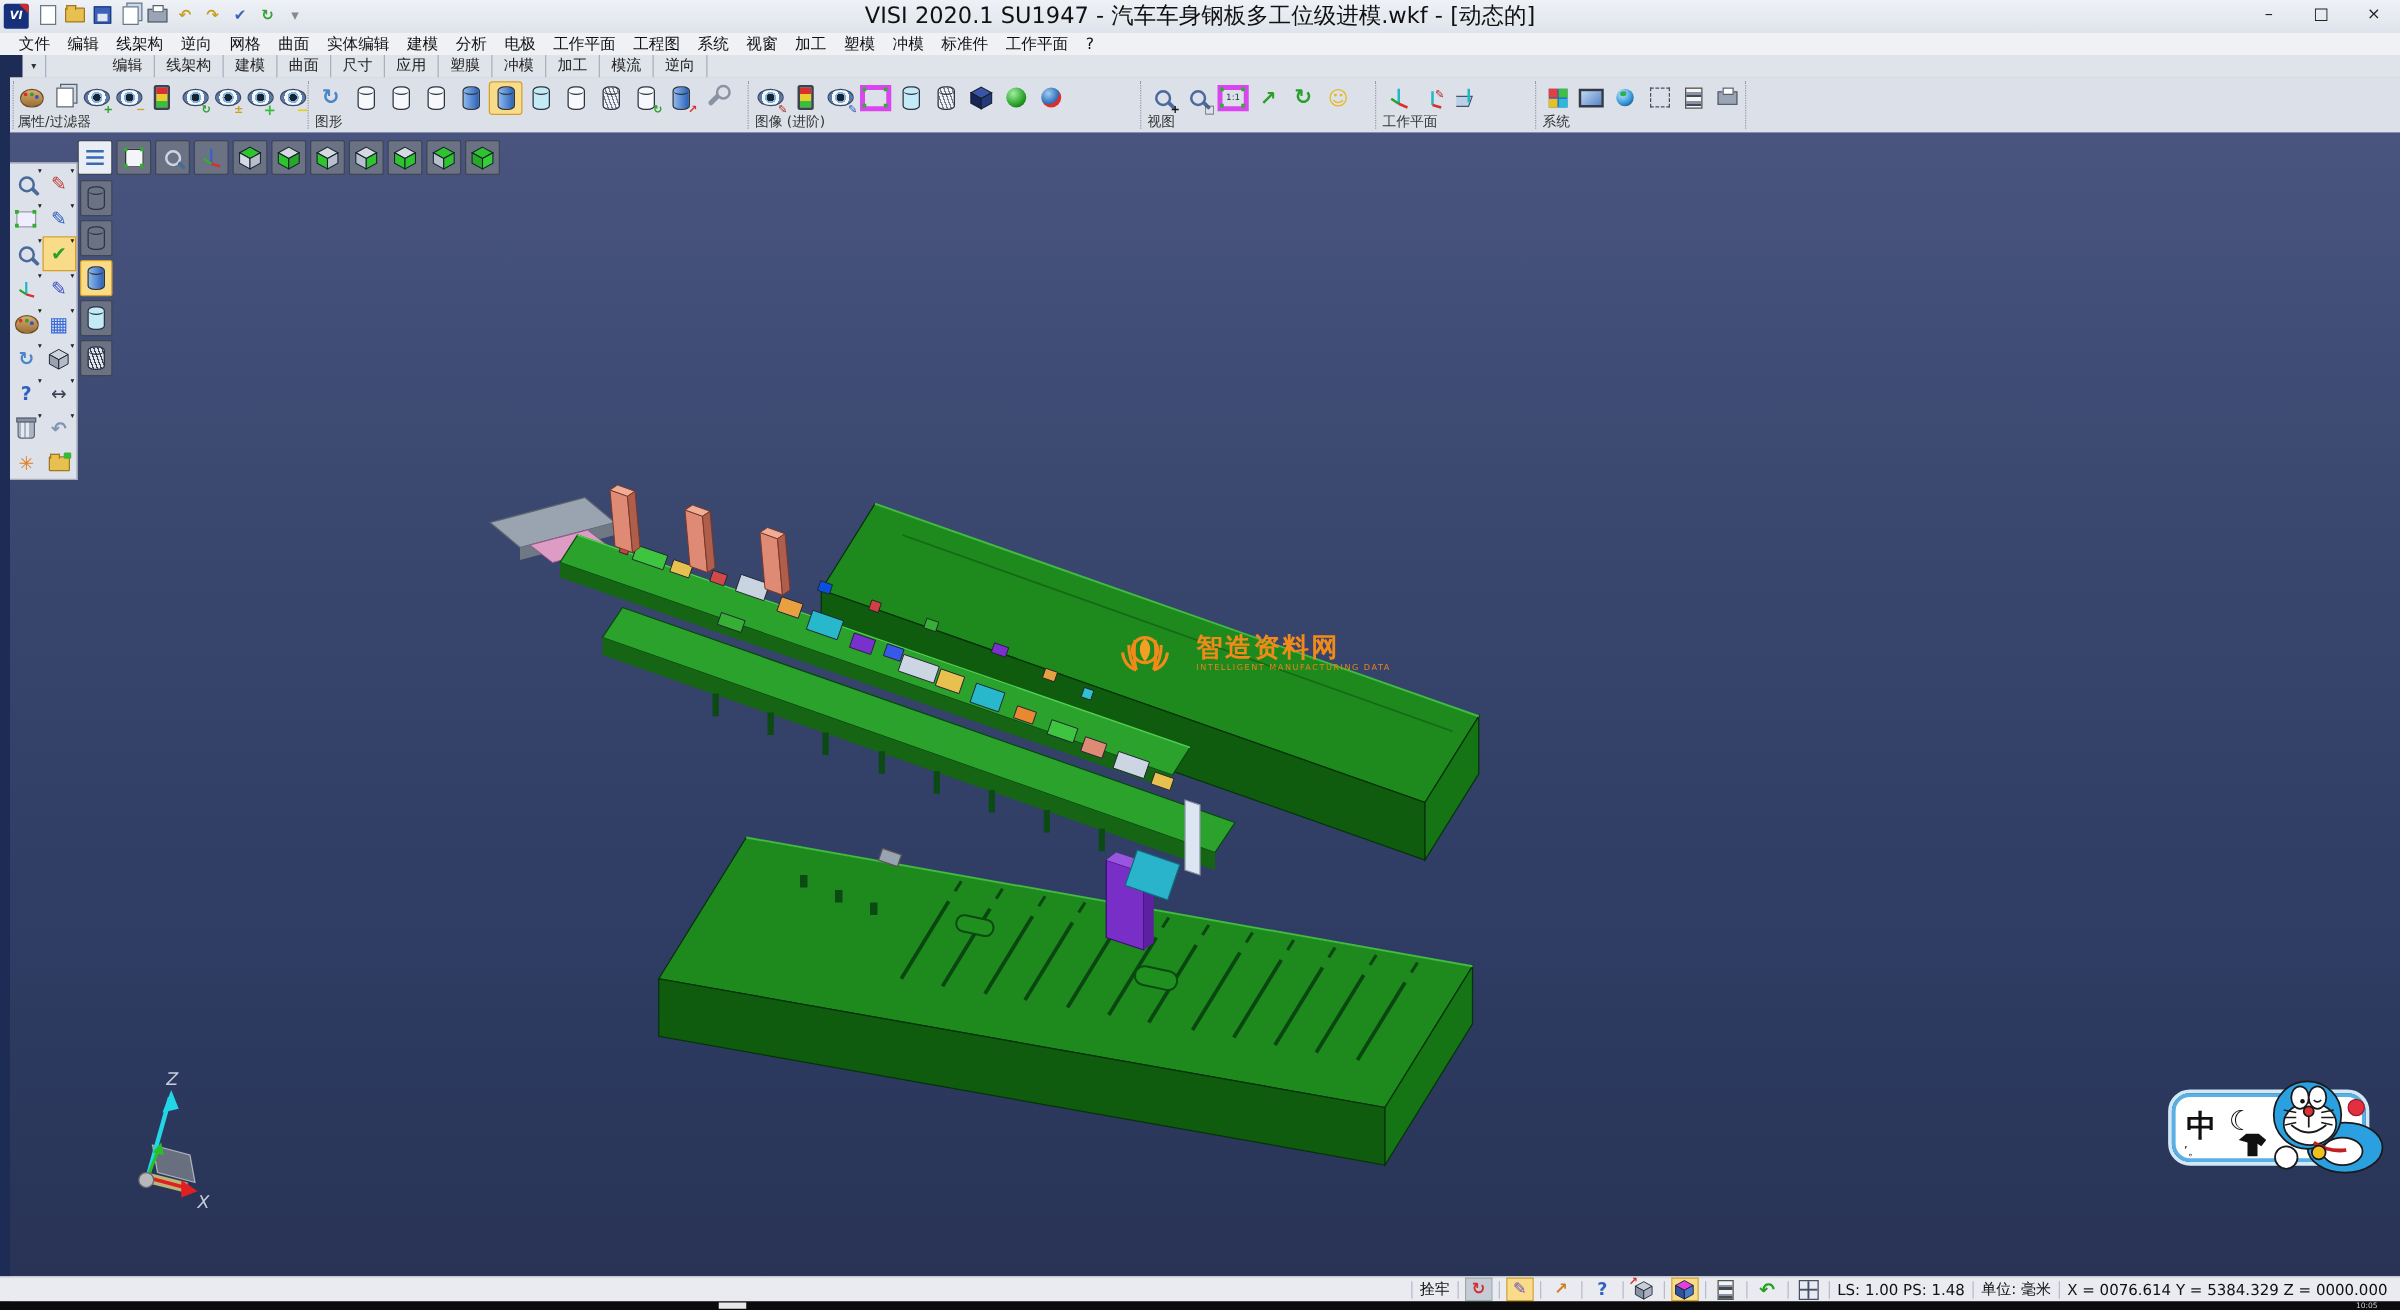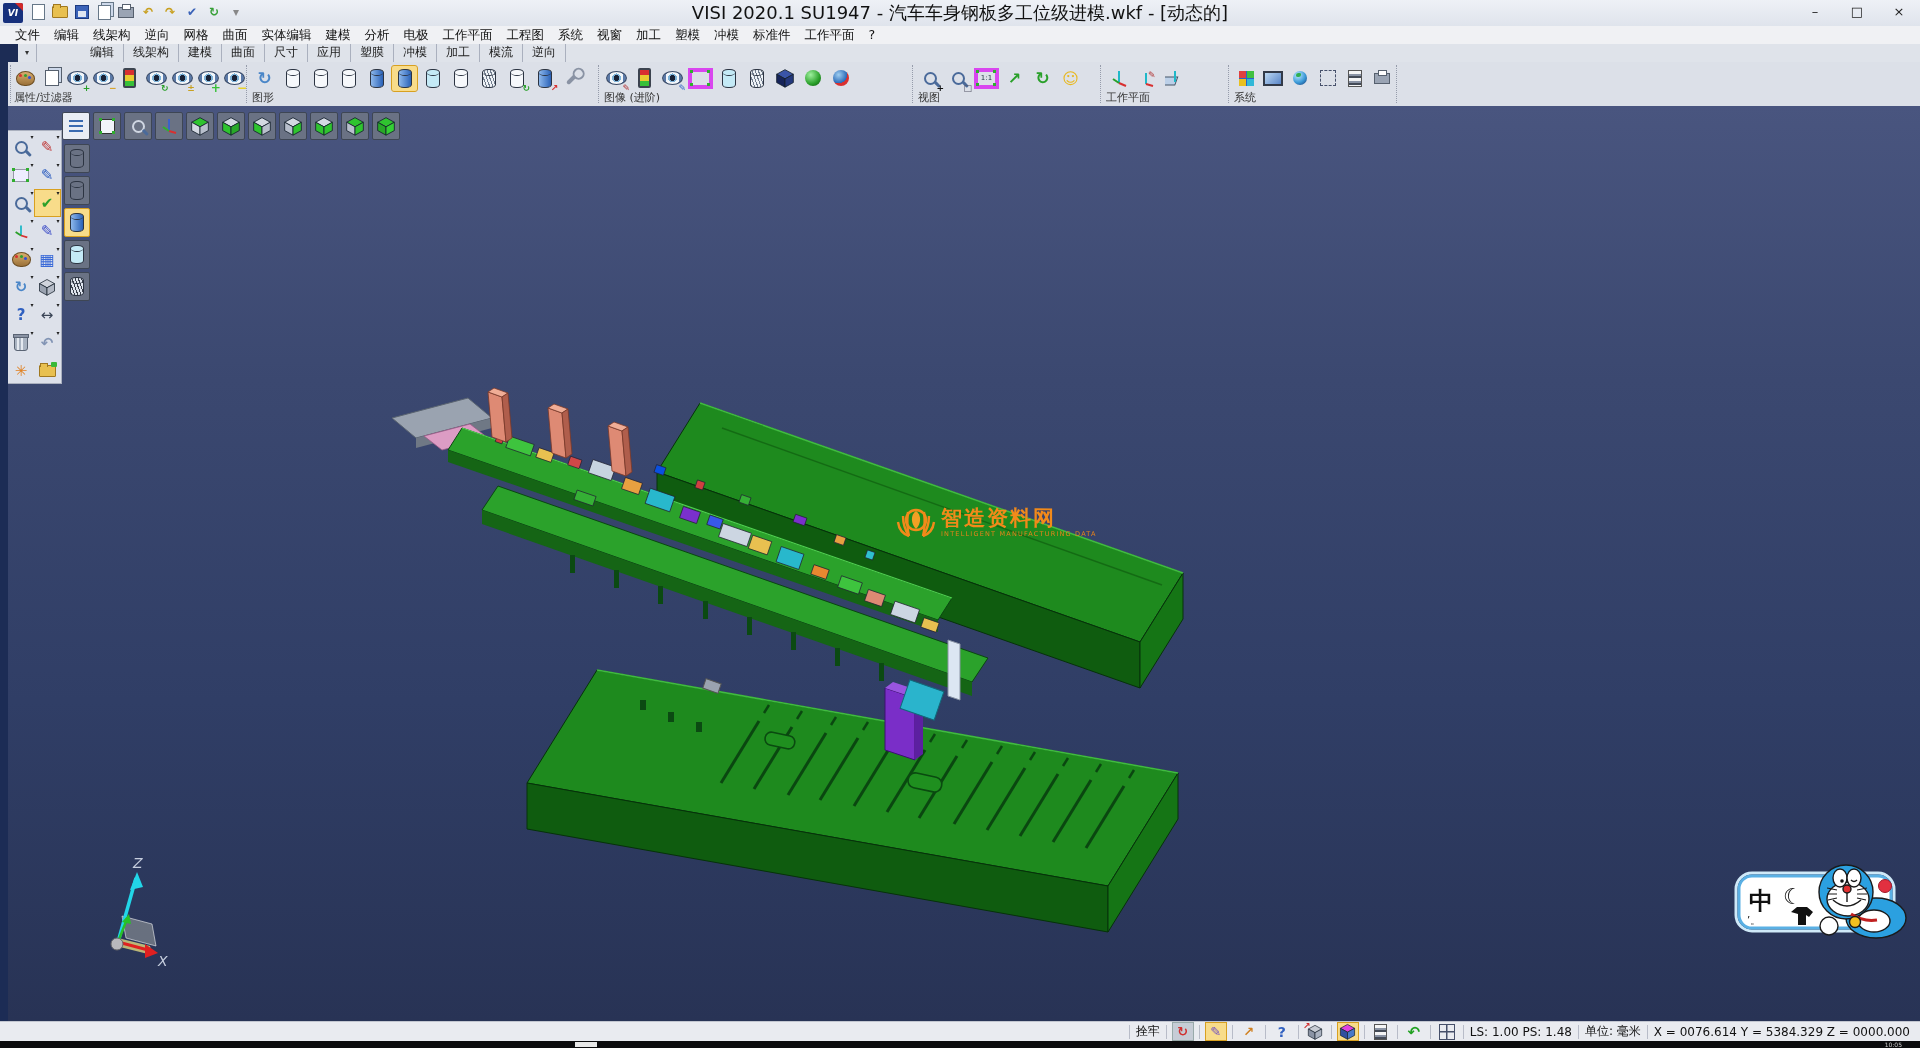--- a/index.html
+++ b/index.html
@@ -115,21 +115,21 @@
   .framei{width:14px;height:11px;border:1px solid #99a;background:#eef;position:relative;}
   .framei::before{content:"";position:absolute;left:-2px;top:-2px;width:3px;height:3px;background:#2fae2f;
     box-shadow:14px 0 0 #2fae2f,0 11px 0 #2fae2f,14px 11px 0 #2fae2f;}
   .trash{width:12px;height:13px;border:1px solid #5a6474;border-radius:0 0 3px 3px;position:relative;
     background:linear-gradient(90deg,#aab4c2 0 2px,#e4e9f0 2px 4px,#aab4c2 4px 6px,#e4e9f0 6px 8px,#aab4c2 8px);}
   .trash::before{content:"";position:absolute;left:-2px;top:-3px;width:14px;height:2px;background:#8a93a4;border:1px solid #5a6474;}
   .folderi{width:15px;height:10px;background:#e8c050;border:1px solid #a07820;border-radius:1px;position:relative;}
   .folderi::before{content:"";position:absolute;left:0;top:-3px;width:6px;height:3px;background:#e8c050;border:1px solid #a07820;border-bottom:none;}
   .folderi::after{content:"";position:absolute;right:-2px;top:-4px;width:6px;height:5px;background:#38b838;border-radius:1px;}
   
-  .watermark{position:absolute;left:887px;top:396px;z-index:2;display:flex;align-items:center;gap:4px;}
+  .watermark{position:absolute;left:887px;top:396px;z-index:2;display:flex;align-items:center;gap:20px;}
   .wm-text .t1{font-size:21px;font-weight:bold;color:#f28a1a;letter-spacing:2px;line-height:24px;}
   .wm-text .t2{font-size:6.5px;color:#e8831a;letter-spacing:1.2px;}
   
   .ime{position:absolute;left:1725px;top:746px;width:185px;height:98px;z-index:4;}
   
   .status1{position:absolute;left:1445px;top:1003px;width:475px;height:18px;background:#fbfbfc;
     border:1px solid #c6cad4;box-sizing:border-box;display:flex;align-items:center;font-size:12px;z-index:5;}
   .s1sep{width:0;height:12px;border-left:1px solid #b8bcc8;margin:0 7px;}
   .s1dot{width:0;height:12px;border-left:1px dotted #9aa;margin:0 6px;}
   .s1bar{width:38px;height:13px;background:#3c5170;outline:1px solid #9aa4b4;margin:0 3px;}

